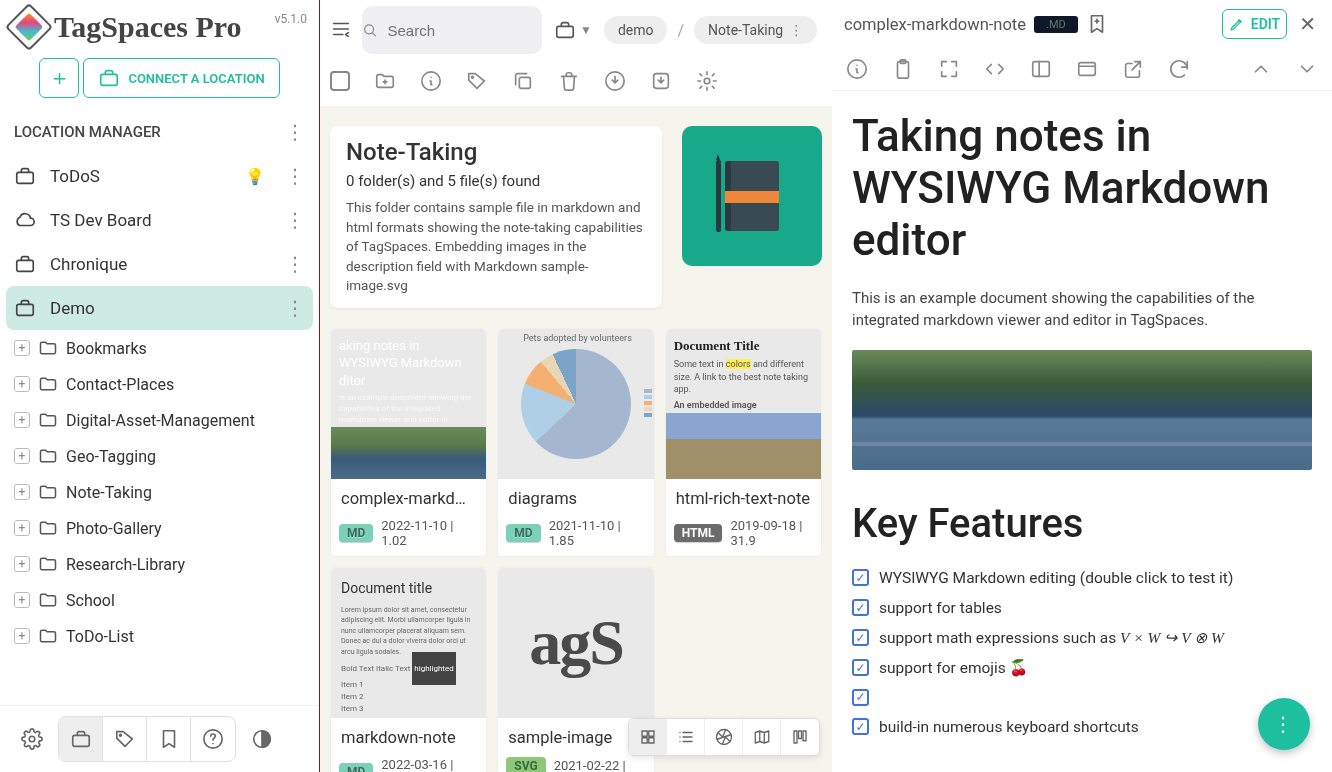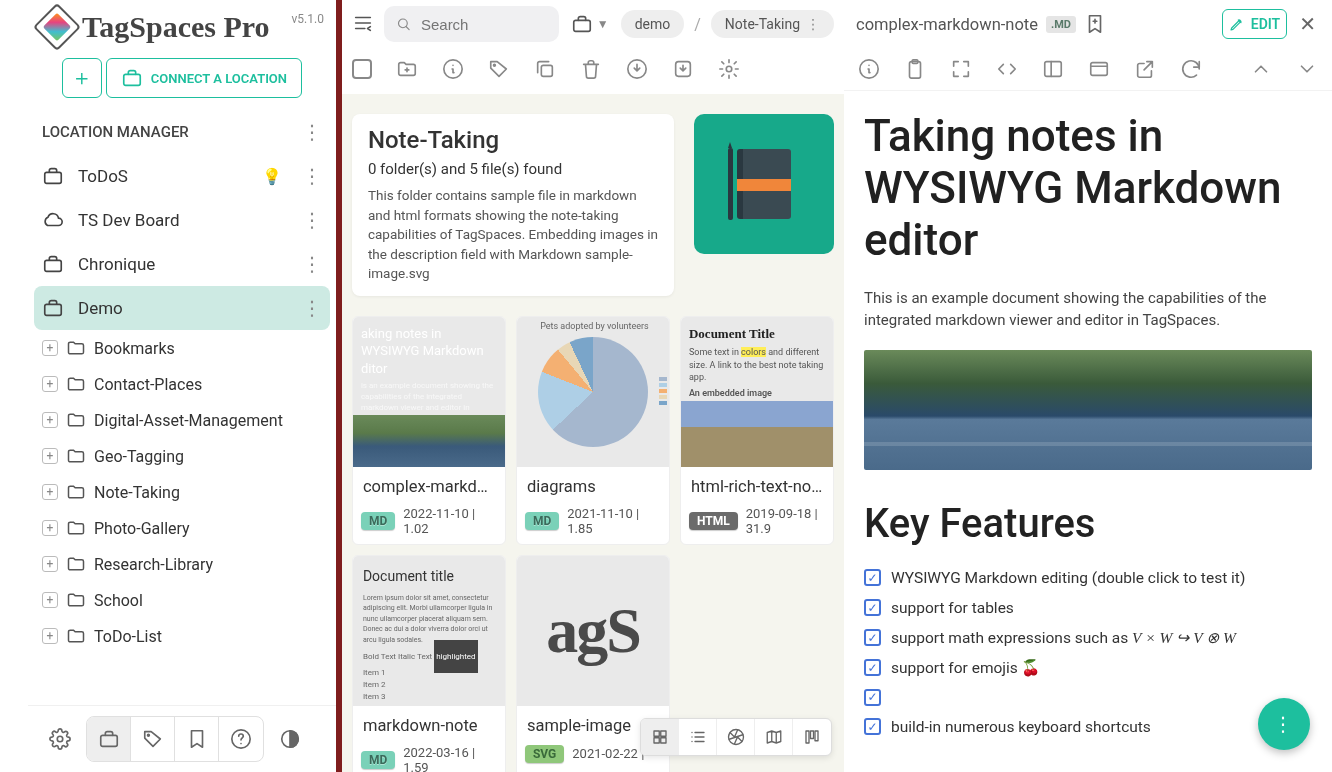--- a/index.html
+++ b/index.html
@@ -1,20 +1,20 @@
 <!DOCTYPE html>
 <html><head>
 <meta charset="utf-8">
 <style>
 * { box-sizing: border-box; margin: 0; padding: 0; }
 body { font-family: -apple-system, BlinkMacSystemFont, "Segoe UI", Roboto, Arial, sans-serif; color: #222; overflow: hidden; width: 1332px; height: 772px; background: #fff; }
 .app { display: flex; width: 100%; height: 100%; }
 
 
-.sidebar { width: 320px; display: flex; flex-direction: column; border-right: 6px solid #7f1d1d; background: #fff; margin-left: 28px; }
+.sidebar { width: 320px; display: flex; flex-direction: column; border-right: 1px solid #7f1d1d; background: #fff; }
 .logo-bar { display: flex; align-items: center; padding: 10px 12px 6px; gap: 8px; }
 .logo-mark { width: 34px; height: 34px; border: 2px solid #555; border-radius: 4px; transform: rotate(45deg); position: relative; }
 .logo-mark::after { content: ""; position: absolute; inset: 5px; border-radius: 2px; background: linear-gradient(135deg,#ff8a00,#e52e71,#2ab7ca,#6abf4b); opacity: .9; }
 .logo-text { font-family: "Brush Script MT","Segoe Script",cursive; font-size: 30px; font-weight: 600; color: #444; }
 .ver-label { font-size: 12px; color: #888; margin-left: auto; margin-top: -16px; }
 .actions-row { display: flex; gap: 4px; justify-content: center; padding: 8px 12px; }
 .plus-btn, .connect-btn { border: 1px solid #1dbf9e; border-radius: 6px; display: flex; align-items: center; justify-content: center; color: #1dbf9e; background: #fff; cursor: pointer; }
 .plus-btn { width: 40px; height: 40px; font-size: 22px; }
 .connect-btn { height: 40px; padding: 0 14px; font-size: 13px; font-weight: 600; gap: 8px; }
 .section-title { font-size: 15px; font-weight: 500; color: #444; padding: 14px 14px 10px; display: flex; align-items: center; }
@@ -37,21 +37,21 @@
 .bb-btn { width: 44px; height: 44px; display: flex; align-items: center; justify-content: center; color: #666; cursor: pointer; border-radius: 6px; }
 .bb-group { display: flex; border: 1px solid #e0e0e0; border-radius: 8px; overflow: hidden; }
 .bb-group .bb-btn { border-right: 1px solid #e0e0e0; border-radius: 0; }
 .bb-group .bb-btn:last-child { border-right: none; }
 .bb-group .bb-btn.active { background: #eee; }
 
 
 .middle { width: 512px; display: flex; flex-direction: column; background: #f5f5ee; }
 .mid-top { padding: 6px 10px; display: flex; align-items: center; gap: 8px; background: #fff; }
 .menu-toggle { width: 24px; height: 24px; color: #555; cursor: pointer; }
-.search-box { flex: 1; background: #f0f0f2; border-radius: 10px; height: 36px; display: flex; align-items: center; padding: 0 12px; gap: 10px; color: #888; max-width: 180px; }
+.search-box { flex: 1; background: #f0f0f2; border-radius: 10px; height: 48px; display: flex; align-items: center; padding: 0 0; gap: 10px; color: #888; max-width: 180px; }
 .search-box input { border: none; background: transparent; outline: none; font-size: 15px; color: #555; width: 100%; }
 .loc-drop { display: flex; align-items: center; gap: 4px; color: #555; cursor: pointer; padding: 0 4px; }
 .crumb { background: #eee; border-radius: 16px; padding: 6px 14px; font-size: 14px; color: #555; cursor: pointer; }
 .crumb .dots-small { color: #888; margin-left: 6px; }
 .slash { color: #aaa; padding: 0 2px; }
 
 .mid-toolbar { display: flex; align-items: center; padding: 10px 10px 14px; gap: 24px; background: #fff; }
 .mid-toolbar .tb-icon { color: #888; cursor: pointer; }
 .mid-toolbar .checkbox { width: 20px; height: 20px; border: 2px solid #888; border-radius: 4px; }
 
@@ -96,21 +96,21 @@
 
 .view-switcher { position: absolute; bottom: 16px; right: 12px; display: flex; background: #fff; border: 1px solid #ddd; border-radius: 6px; overflow: hidden; box-shadow: 0 2px 6px rgba(0,0,0,.1); }
 .view-switcher .vs-btn { width: 38px; height: 36px; display: flex; align-items: center; justify-content: center; color: #666; cursor: pointer; border-right: 1px solid #eee; }
 .view-switcher .vs-btn:last-child { border-right: none; }
 .view-switcher .vs-btn.active { background: #eee; }
 
 
 .right { flex: 1; display: flex; flex-direction: column; background: #fff; }
 .preview-top { display: flex; align-items: center; padding: 8px 12px; gap: 8px; }
 .preview-filename { font-size: 16.5px; color: #555; }
-.ext-badge { background: #e5e5e5; color: #5a7a6a; font-size: 11px; font-weight: 700; padding: 2px 5px; border-radius: 3px; }
+.ext-badge { background: #0f172a; color: #5a7a6a; font-size: 11px; font-weight: 400; padding: 2px 12px; border-radius: 3px; }
 .bookmark-icon { color: #666; cursor: pointer; }
 .edit-btn { margin-left: auto; border: 1px solid #1dbf9e; color: #1dbf9e; border-radius: 6px; padding: 6px 6px; display: flex; align-items: center; gap: 6px; font-weight: 600; font-size: 14px; cursor: pointer; }
 .close-x { color: #666; cursor: pointer; padding: 4px; font-size: 20px; }
 .preview-toolbar { display: flex; align-items: center; padding: 10px 14px; gap: 24px; border-bottom: 1px solid #f2f2f2; }
 .preview-toolbar .pt-icon { color: #888; cursor: pointer; }
 .preview-toolbar .spacer { flex: 1; }
 
 .preview-body { flex: 1; overflow: auto; padding: 20px 20px; }
 .preview-body h1 { font-size: 44px; font-weight: 500; color: #212121; line-height: 1.18; margin-bottom: 20px; }
 .preview-body p.intro { font-size: 15px; color: #444; line-height: 1.5; margin-bottom: 18px; }

